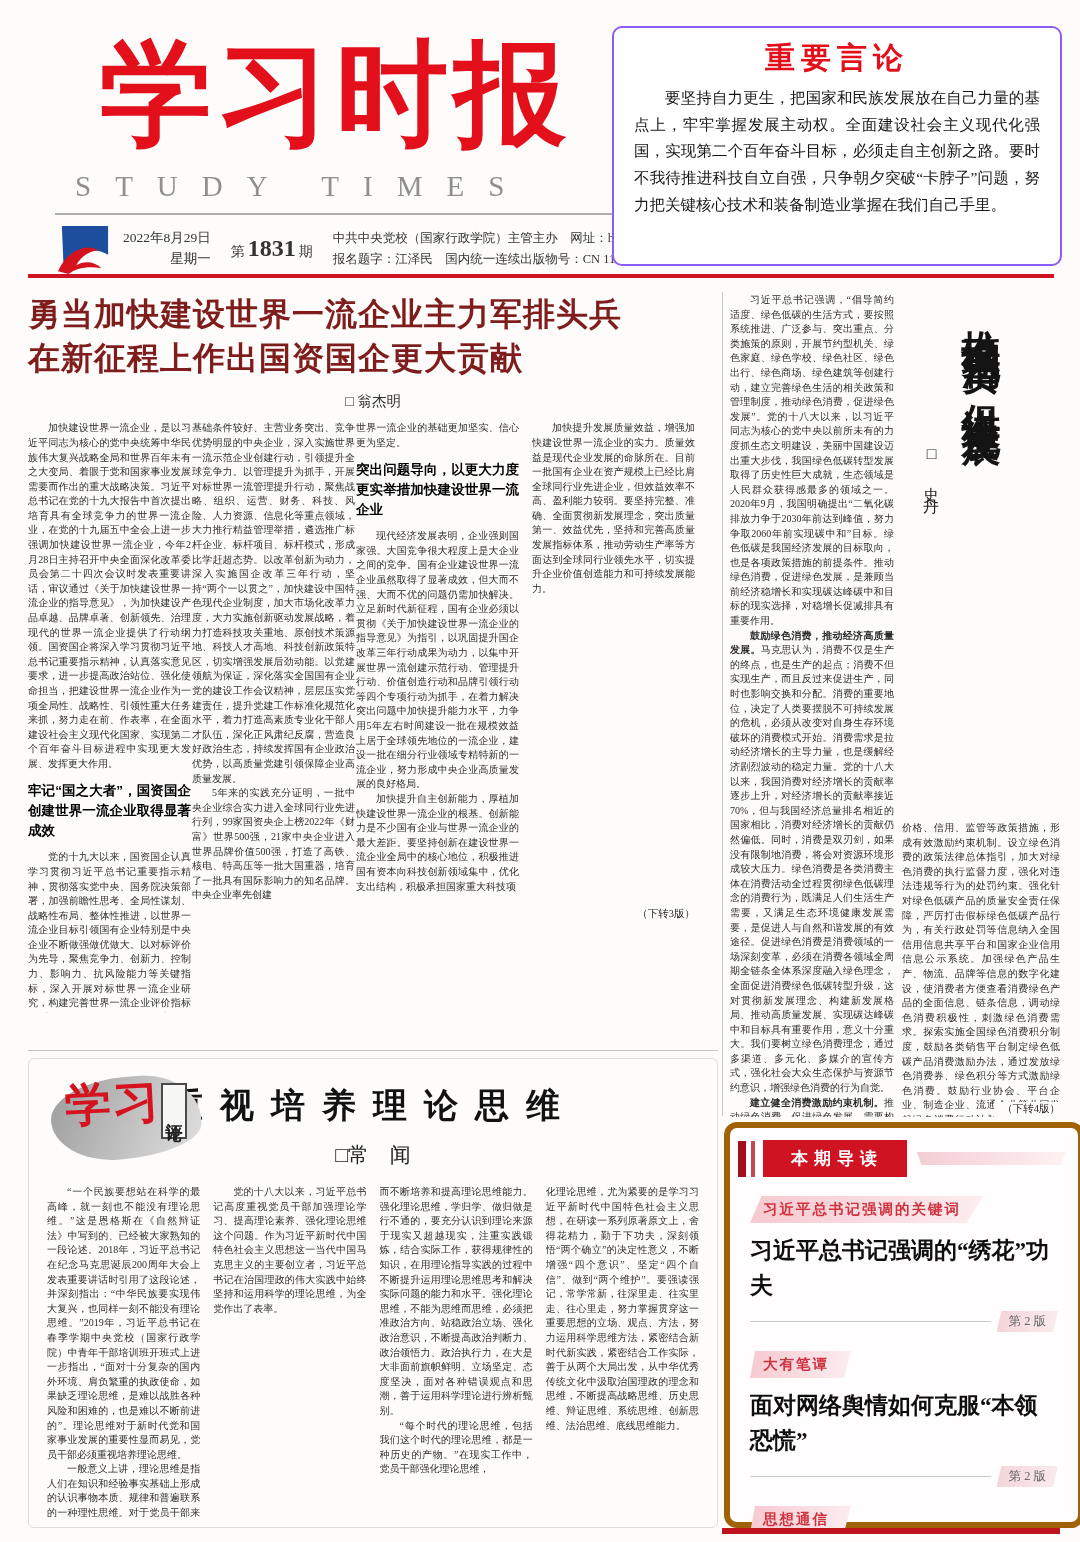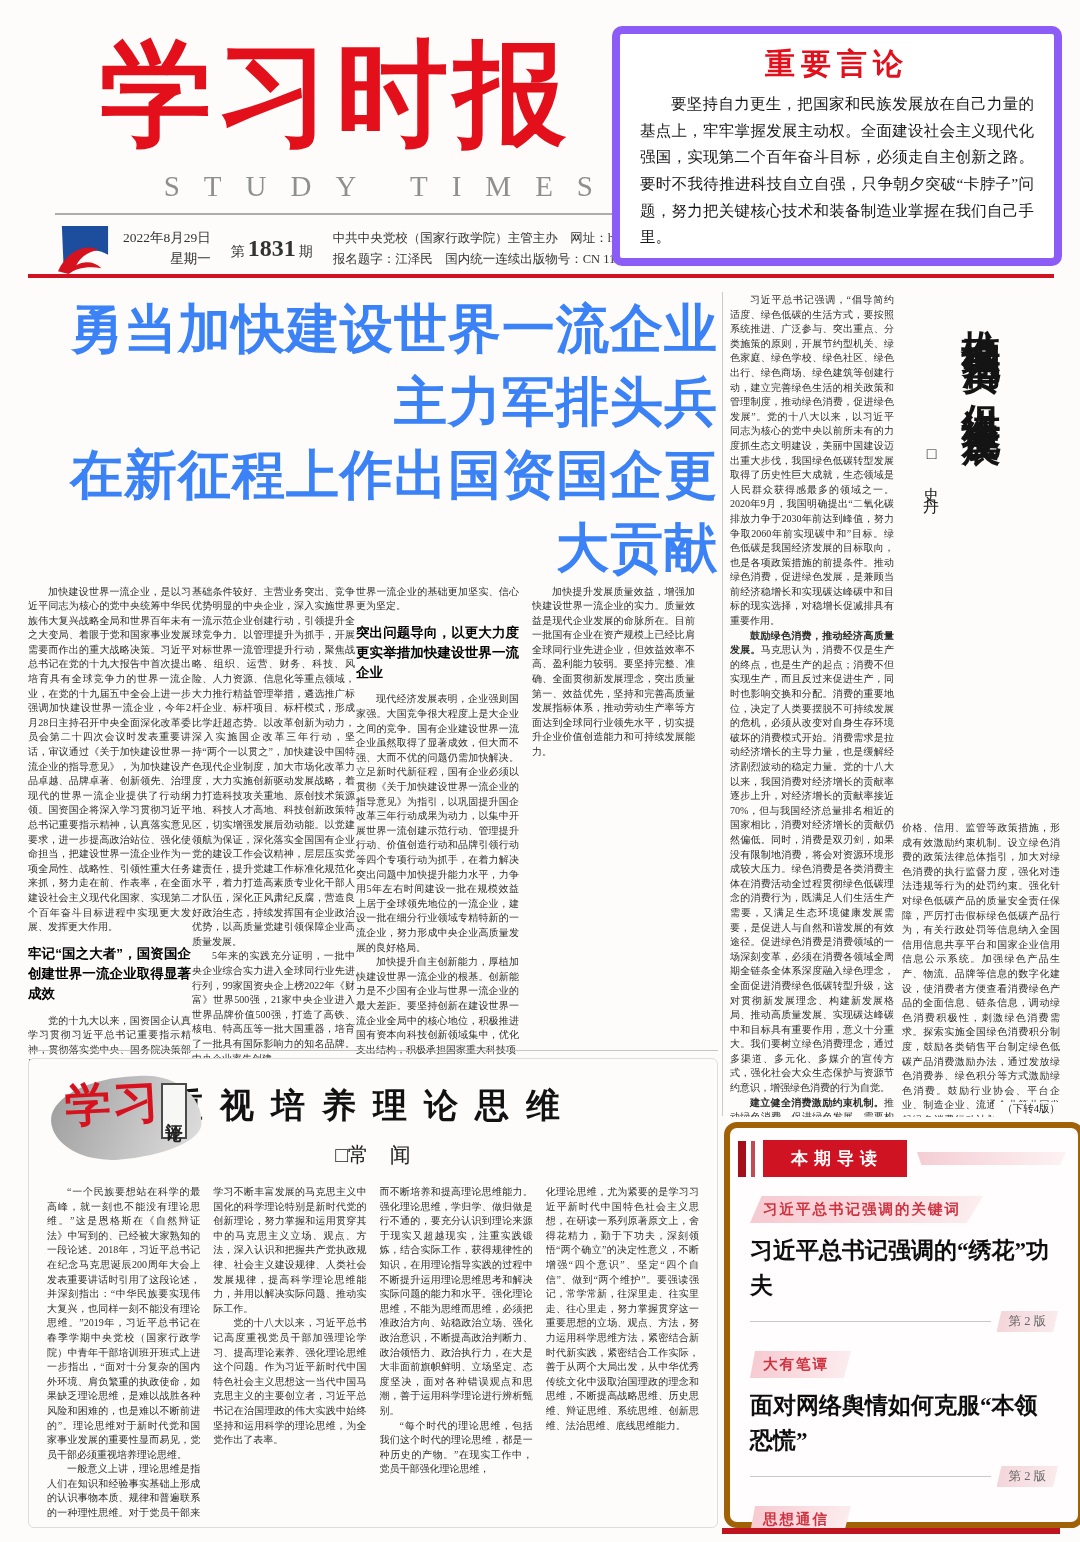--- a/index.html
+++ b/index.html
@@ -4,44 +4,44 @@
 <style>
   * { margin:0; padding:0; box-sizing:border-box; }
   html,body { background:#f3edec; }
   body { font-family:"Liberation Serif","DejaVu Serif",serif; color:#222; }
   #page { position:relative; width:1080px; height:1542px; margin:0 auto; background:#fdfcfb; overflow:hidden; }
 
   
   .masthead { position:absolute; left:55px; top:22px; width:562px; }
   .mast-title { font-size:112px; line-height:1.3; font-weight:900; color:#e3101c; text-align:center;
                 font-family:"Liberation Serif",serif; letter-spacing:6px; transform:scaleY(1.02); }
-  .mast-sub { text-align:right; font-size:29px; letter-spacing:24px; color:#8f8f8f;
+  .mast-sub { text-align:left; font-size:29px; letter-spacing:24px; color:#8f8f8f;
               font-family:"Liberation Serif",serif; padding-left:20px; margin-top:2px;
               border-bottom:2px solid #adadad; padding-bottom:10px; }
   .mast-info { display:flex; align-items:center; gap:10px; margin-top:8px; }
   .mast-logo { width:58px; height:52px; flex:0 0 auto; }
   .mast-date { text-align:right; font-size:13.5px; line-height:1.5; color:#333; white-space:nowrap; }
   .vdiv { width:1px; align-self:stretch; background:#999; }
   .issue { font-size:14px; color:#333; white-space:nowrap; }
   .issue b { font-size:24px; font-weight:700; padding:0 3px; }
   .pub { font-size:12.5px; line-height:1.65; color:#333; white-space:nowrap; }
 
   
   .quote-box { position:absolute; left:612px; top:26px; width:450px; height:240px;
-               border:8px solid #8b5cf6; border-radius:10px; padding:10px 20px 8px; background:#fff; }
+               border:2px solid #8b5cf6; border-radius:10px; padding:10px 20px 8px; background:#fff; }
   .quote-title { text-align:center; color:#e3101c; font-size:30px; font-weight:900; letter-spacing:6px;
                  font-family:"Liberation Sans",sans-serif; margin-bottom:6px; }
   .quote-body { font-size:15.5px; line-height:1.72; text-align:justify; text-indent:2em; color:#161616; }
 
   .red-rule { position:absolute; left:28px; top:274px; width:1026px; height:4px; background:#cf1322; }
 
   
   .lead { position:absolute; left:28px; top:292px; width:690px; }
-  .lead h1 { font-family:"Liberation Sans","DejaVu Sans",sans-serif; font-weight:900; font-size:53px;
-             line-height:1.38; text-align:right; color:#3b82f6; letter-spacing:1px; }
+  .lead h1 { font-family:"Liberation Sans","DejaVu Sans",sans-serif; font-weight:900; font-size:32px;
+             line-height:1.38; text-align:left; color:#7f1d1d; letter-spacing:1px; }
   .byline { text-align:center; font-size:14.5px; color:#333; margin:12px 0 10px; }
   .cols { display:flex; gap:1px; }
   .col { width:163px; flex:0 0 auto; overflow:hidden; }
   .colwrap { width:339px; flex:0 0 auto; display:flex; flex-direction:column; }
   .colwrap .cols2 { display:flex; gap:13px; }
   .col, .rcol { font-size:10px; line-height:14.6px; text-align:justify; color:#2d2d2d; }
   .col p, .rcol p { text-indent:2em; }
   .h590 { height:592px; } .h500 { height:500px; }
   .subhead { font-family:"Liberation Sans",sans-serif; font-weight:700; font-size:13.5px;
              line-height:1.5; margin:9px 0; text-indent:0 !important; color:#000; }
@@ -147,20 +147,21 @@
   <div class="quote-box">
     <div class="quote-title">重要言论</div>
     <div class="quote-body">要坚持自力更生，把国家和民族发展放在自己力量的基点上，牢牢掌握发展主动权。全面建设社会主义现代化强国，实现第二个百年奋斗目标，必须走自主创新之路。要时不我待推进科技自立自强，只争朝夕突破“卡脖子”问题，努力把关键核心技术和装备制造业掌握在我们自己手里。</div>
   </div>
 
   <div class="red-rule"></div>
 
   <div class="lead">
     <h1>勇当加快建设世界一流企业主力军排头兵</h1>
     <h1>在新征程上作出国资国企更大贡献</h1>
+    <div class="byline">□ 翁杰明</div>
     <div class="cols">
       <div class="col h590">
         <p>加快建设世界一流企业，是以习近平同志为核心的党中央统筹中华民族伟大复兴战略全局和世界百年未有之大变局、着眼于党和国家事业发展需要而作出的重大战略决策。习近平总书记在党的十九大报告中首次提出培育具有全球竞争力的世界一流企业，在党的十九届五中全会上进一步强调加快建设世界一流企业，今年2月28日主持召开中央全面深化改革委员会第二十四次会议时发表重要讲话，审议通过《关于加快建设世界一流企业的指导意见》，为加快建设产品卓越、品牌卓著、创新领先、治理现代的世界一流企业提供了行动纲领。国资国企将深入学习贯彻习近平总书记重要指示精神，认真落实意见要求，进一步提高政治站位、强化使命担当，把建设世界一流企业作为一项全局性、战略性、引领性重大任务来抓，努力走在前、作表率，在全面建设社会主义现代化国家、实现第二个百年奋斗目标进程中实现更大发展、发挥更大作用。</p>
         <div class="subhead">牢记“国之大者”，国资国企创建世界一流企业取得显著成效</div>
         <p>党的十九大以来，国资国企认真学习贯彻习近平总书记重要指示精神，贯彻落实党中央、国务院决策部署，加强前瞻性思考、全局性谋划、战略性布局、整体性推进，以世界一流企业目标引领国有企业特别是中央企业不断做强做优做大。以对标评价为先导，聚焦竞争力、创新力、控制力、影响力、抗风险能力等关键指标，深入开展对标世界一流企业研究，构建完善世界一流企业评价指标体系，分析短板差距，明确建设目标，部署重点任务。以示范创建为牵引，遴选航天科技、中国宝武等11家</p>
       </div>
       <div class="col h590">
         <p style="text-indent:0">基础条件较好、主营业务突出、竞争优势明显的中央企业，深入实施世界一流示范企业创建行动，引领提升全球竞争力。以管理提升为抓手，开展对标世界一流管理提升行动，聚焦战略、组织、运营、财务、科技、风险、人力资源、信息化等重点领域，大力推行精益管理举措，遴选推广标杆企业、标杆项目、标杆模式，形成比学赶超态势。以改革创新为动力，深入实施国企改革三年行动，坚持“两个一以贯之”，加快建设中国特色现代企业制度，加大市场化改革力度，大力实施创新驱动发展战略，着力打造科技攻关重地、原创技术策源地、科技人才高地、科技创新政策特区，切实增强发展后劲动能。以党建领航为保证，深化落实全国国有企业党的建设工作会议精神，层层压实党建责任，提升党建工作标准化规范化水平，着力打造高素质专业化干部人才队伍，深化正风肃纪反腐，营造良好政治生态，持续发挥国有企业政治优势，以高质量党建引领保障企业高质量发展。</p>
         <p>5年来的实践充分证明，一批中央企业综合实力进入全球同行业先进行列，99家国资央企上榜2022年《财富》世界500强，21家中央企业进入世界品牌价值500强，打造了高铁、核电、特高压等一批大国重器，培育了一批具有国际影响力的知名品牌。中央企业率先创建</p>
       </div>
@@ -205,21 +206,20 @@
       <div class="rev-pinglun">评论</div>
     </div>
     <div class="rev-head">重视培养理论思维</div>
     <div class="rev-byline">□常　闻</div>
     <div class="rev-cols">
       <div class="rev-col">
         <p>“一个民族要想站在科学的最高峰，就一刻也不能没有理论思维。”这是恩格斯在《自然辩证法》中写到的、已经被大家熟知的一段论述。2018年，习近平总书记在纪念马克思诞辰200周年大会上发表重要讲话时引用了这段论述，并深刻指出：“中华民族要实现伟大复兴，也同样一刻不能没有理论思维。”2019年，习近平总书记在春季学期中央党校（国家行政学院）中青年干部培训班开班式上进一步指出，“面对十分复杂的国内外环境、肩负繁重的执政使命，如果缺乏理论思维，是难以战胜各种风险和困难的，也是难以不断前进的”。理论思维对于新时代党和国家事业发展的重要性显而易见，党员干部必须重视培养理论思维。</p>
         <p>一般意义上讲，理论思维是指人们在知识和经验事实基础上形成的认识事物本质、规律和普遍联系的一种理性思维。对于党员干部来说，强化理论思维，归结起来就是要虚心用心提高理论素养这个最根本的本领，学习马克思列宁主义，</p>
       </div>
       <div class="rev-col">
-        <p style="text-indent:0">学习不断丰富发展的马克思主义中国化的科学理论特别是新时代党的创新理论，努力掌握和运用贯穿其中的马克思主义立场、观点、方法，深入认识和把握共产党执政规律、社会主义建设规律、人类社会发展规律，提高科学理论思维能力，并用以解决实际问题、推动实际工作。</p>
         <p>党的十八大以来，习近平总书记高度重视党员干部加强理论学习、提高理论素养、强化理论思维这个问题。作为习近平新时代中国特色社会主义思想这一当代中国马克思主义的主要创立者，习近平总书记在治国理政的伟大实践中始终坚持和运用科学的理论思维，为全党作出了表率。</p>
       </div>
       <div class="rev-col">
         <p style="text-indent:0">而不断培养和提高理论思维能力。强化理论思维，学归学、做归做是行不通的，要充分认识到理论来源于现实又超越现实，注重实践锻炼，结合实际工作，获得规律性的知识，在用理论指导实践的过程中不断提升运用理论思维思考和解决实际问题的能力和水平。强化理论思维，不能为思维而思维，必须把准政治方向、站稳政治立场、强化政治意识，不断提高政治判断力、政治领悟力、政治执行力，在大是大非面前旗帜鲜明、立场坚定、态度坚决，面对各种错误观点和思潮，善于运用科学理论进行辨析甄别。</p>
         <p>“每个时代的理论思维，包括我们这个时代的理论思维，都是一种历史的产物。”在现实工作中，党员干部强化理论思维，</p>
       </div>
       <div class="rev-col">
         <p style="text-indent:0">化理论思维，尤为紧要的是学习习近平新时代中国特色社会主义思想，在研读一系列原著原文上，舍得花精力，勤于下功夫，深刻领悟“两个确立”的决定性意义，不断增强“四个意识”、坚定“四个自信”、做到“两个维护”。要强读强记，常学常新，往深里走、往实里走、往心里走，努力掌握贯穿这一重要思想的立场、观点、方法，努力运用科学思维方法，紧密结合新时代新实践，紧密结合工作实际，善于从两个大局出发，从中华优秀传统文化中汲取治国理政的理念和思维，不断提高战略思维、历史思维、辩证思维、系统思维、创新思维、法治思维、底线思维能力。</p>
       </div>
     </div>

